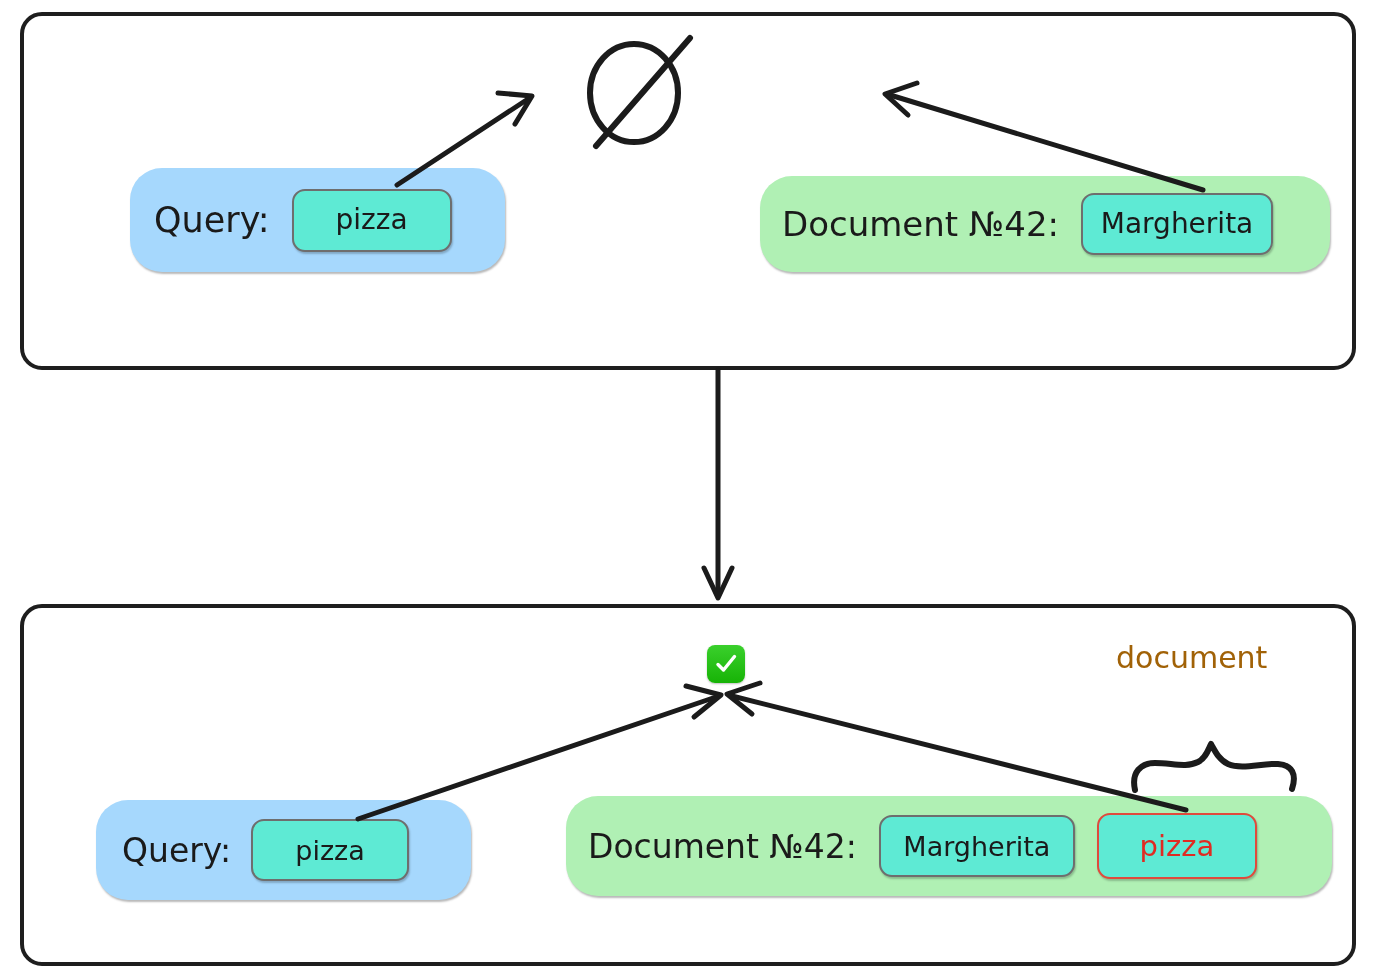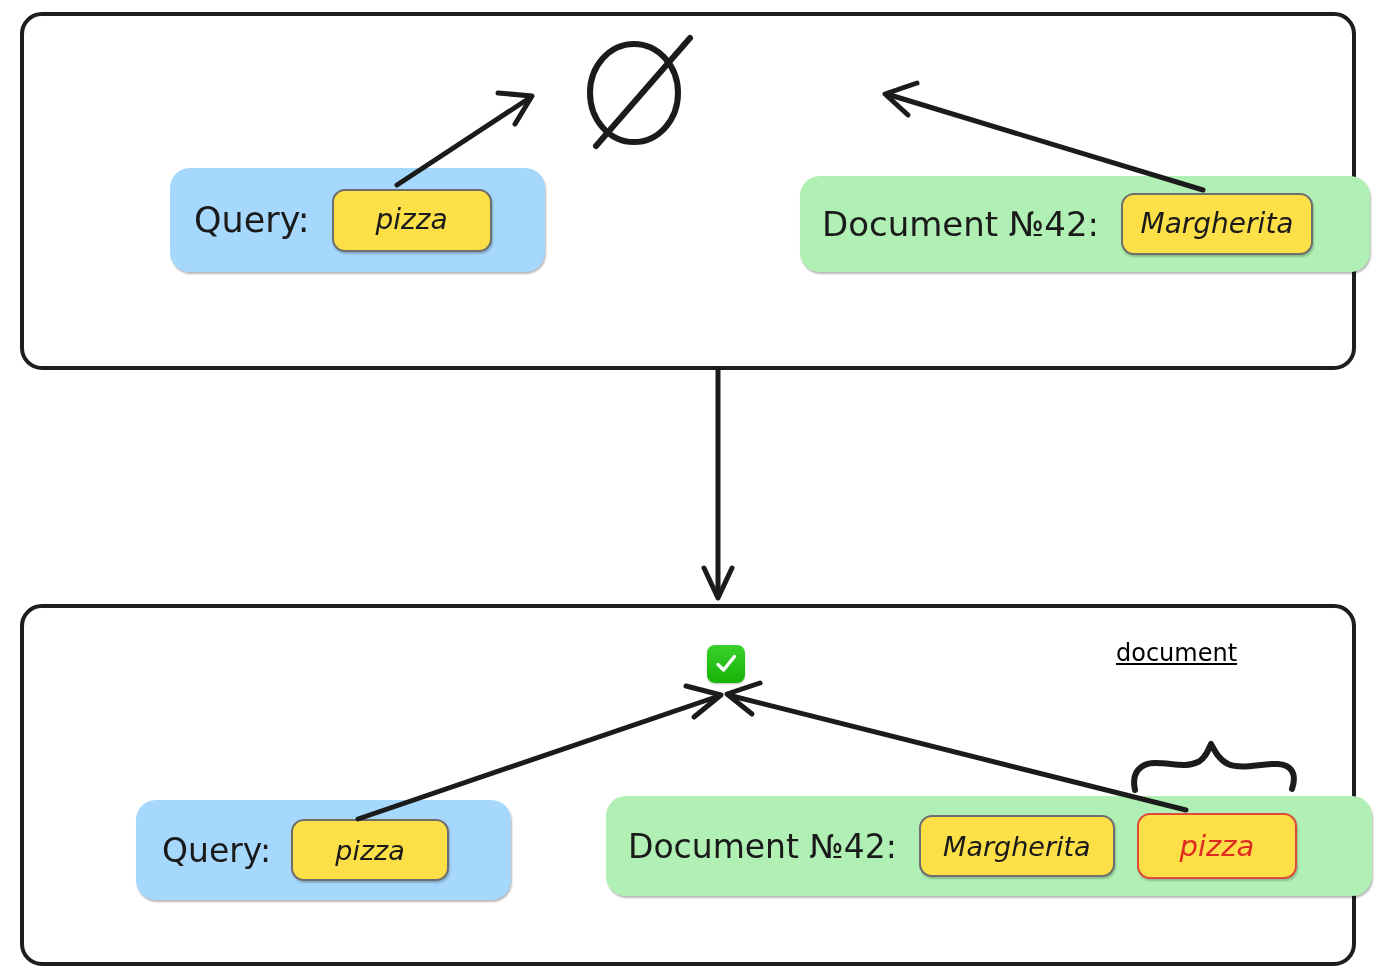--- a/index.html
+++ b/index.html
@@ -28,48 +28,46 @@
     box-sizing: border-box;
   }
   #panel-top    { left: 20px;  top: 12px;  width: 1336px; height: 358px; }
   #panel-bottom { left: 20px;  top: 604px; width: 1336px; height: 362px; }
 
   
   .pill {
     position: absolute;
     display: flex;
     align-items: center;
-    border-radius: 20px;
+    border-radius: 32px;
     box-sizing: border-box;
     box-shadow: 1px 2px 2px rgba(0,0,0,0.28);
-    margin-left: 40px;
   }
   .pill.query    { background: #a6d8fd; }
   .pill.document { background: #b0f0b4; }
 
   .pill-label {
     color: #1a1a1a;
     white-space: nowrap;
     line-height: 1;
   }
 
   
   .chip {
     display: flex;
     align-items: center;
     justify-content: center;
-    background: #fde047;
+    background: #5eead4;
     border: 2px solid #6e6e6e;
     border-radius: 13px;
     box-sizing: border-box;
     box-shadow: 1px 2px 2px rgba(0,0,0,0.22);
     color: #1a1a1a;
     white-space: nowrap;
     line-height: 1;
-    font-style: italic;
   }
   .chip.expansion {
     border-color: #e04a3c;
     color: #e02b22;
   }
 
   
   #pill-query-top {
     left: 130px; top: 168px; width: 375px; height: 104px;
     padding: 0 22px 0 24px;
@@ -127,25 +125,24 @@
     display: flex; align-items: center; justify-content: center;
     box-shadow: 0 1px 2px rgba(0,0,0,0.25);
   }
   #match-check-icon svg { display: block; }
 
   
   #expansion-annotation {
     position: absolute;
     left: 1116px; top: 635px;
     width: 200px;
-    color: #000000;
-    font-size: 24px;
+    color: #a16207;
+    font-size: 30px;
     line-height: 1.55;
     text-align: left;
-    text-decoration: underline;
   }
 
   
   #overlay {
     position: absolute;
     left: 0; top: 0;
     width: 1382px; height: 976px;
     pointer-events: none;
   }
   .arrow-line {

